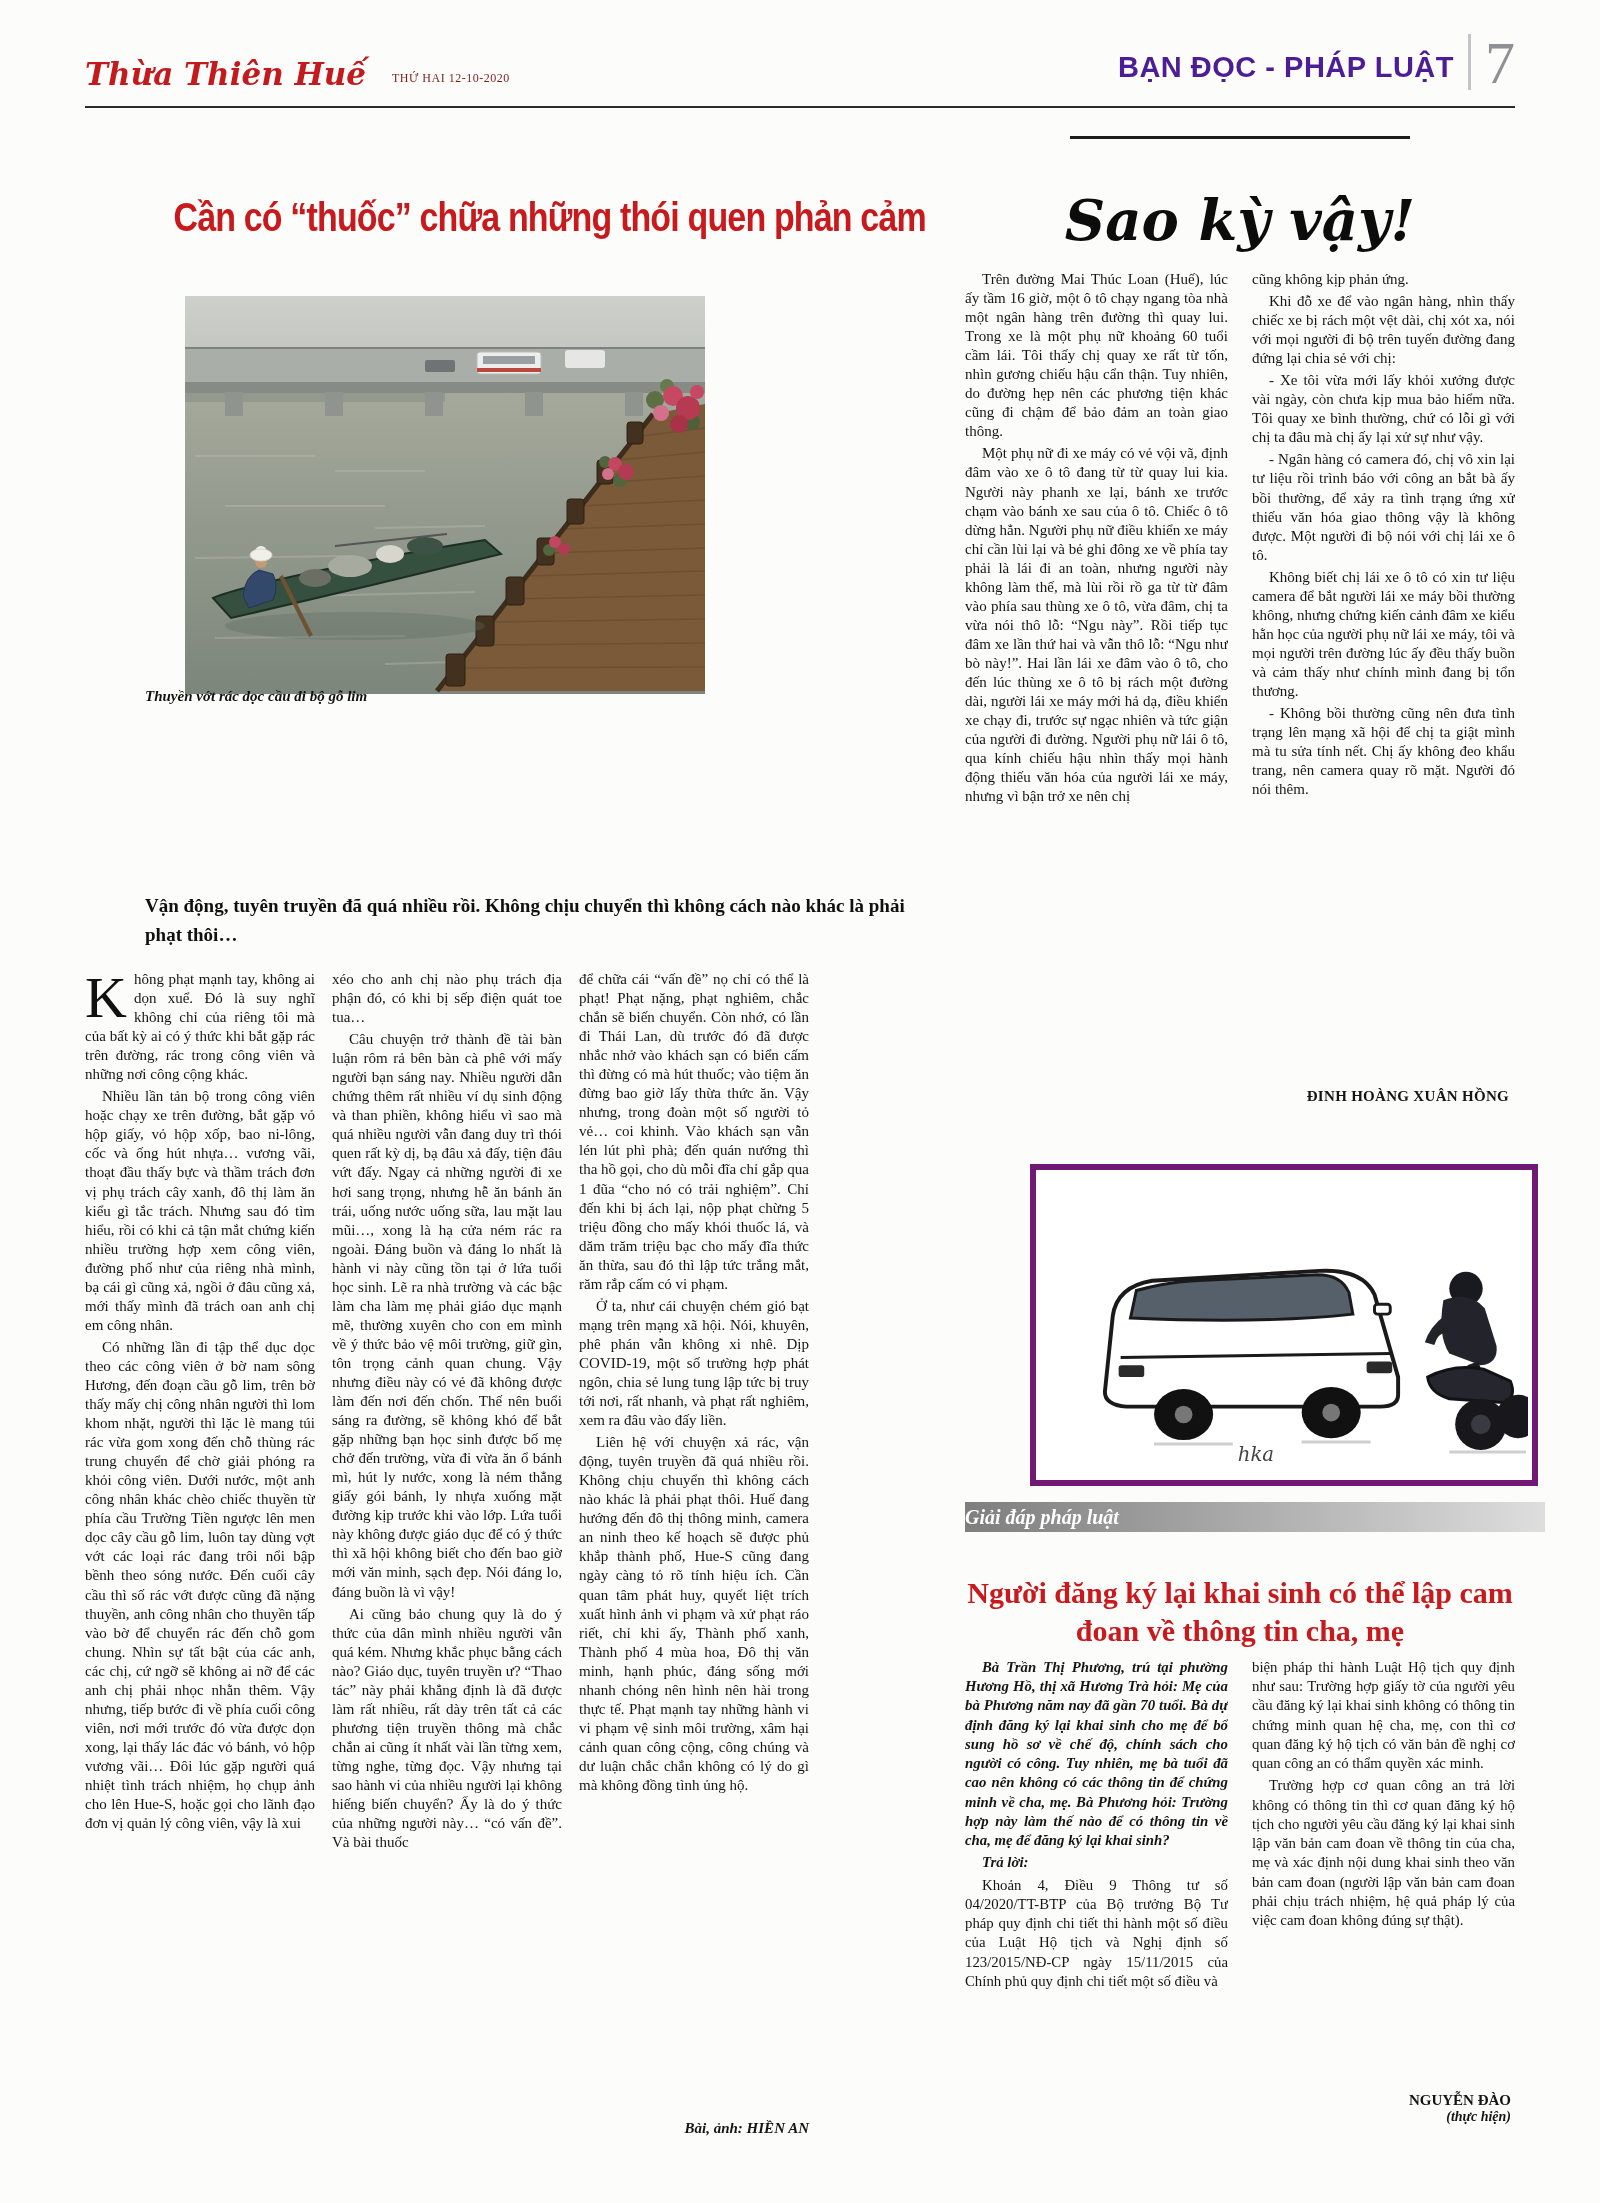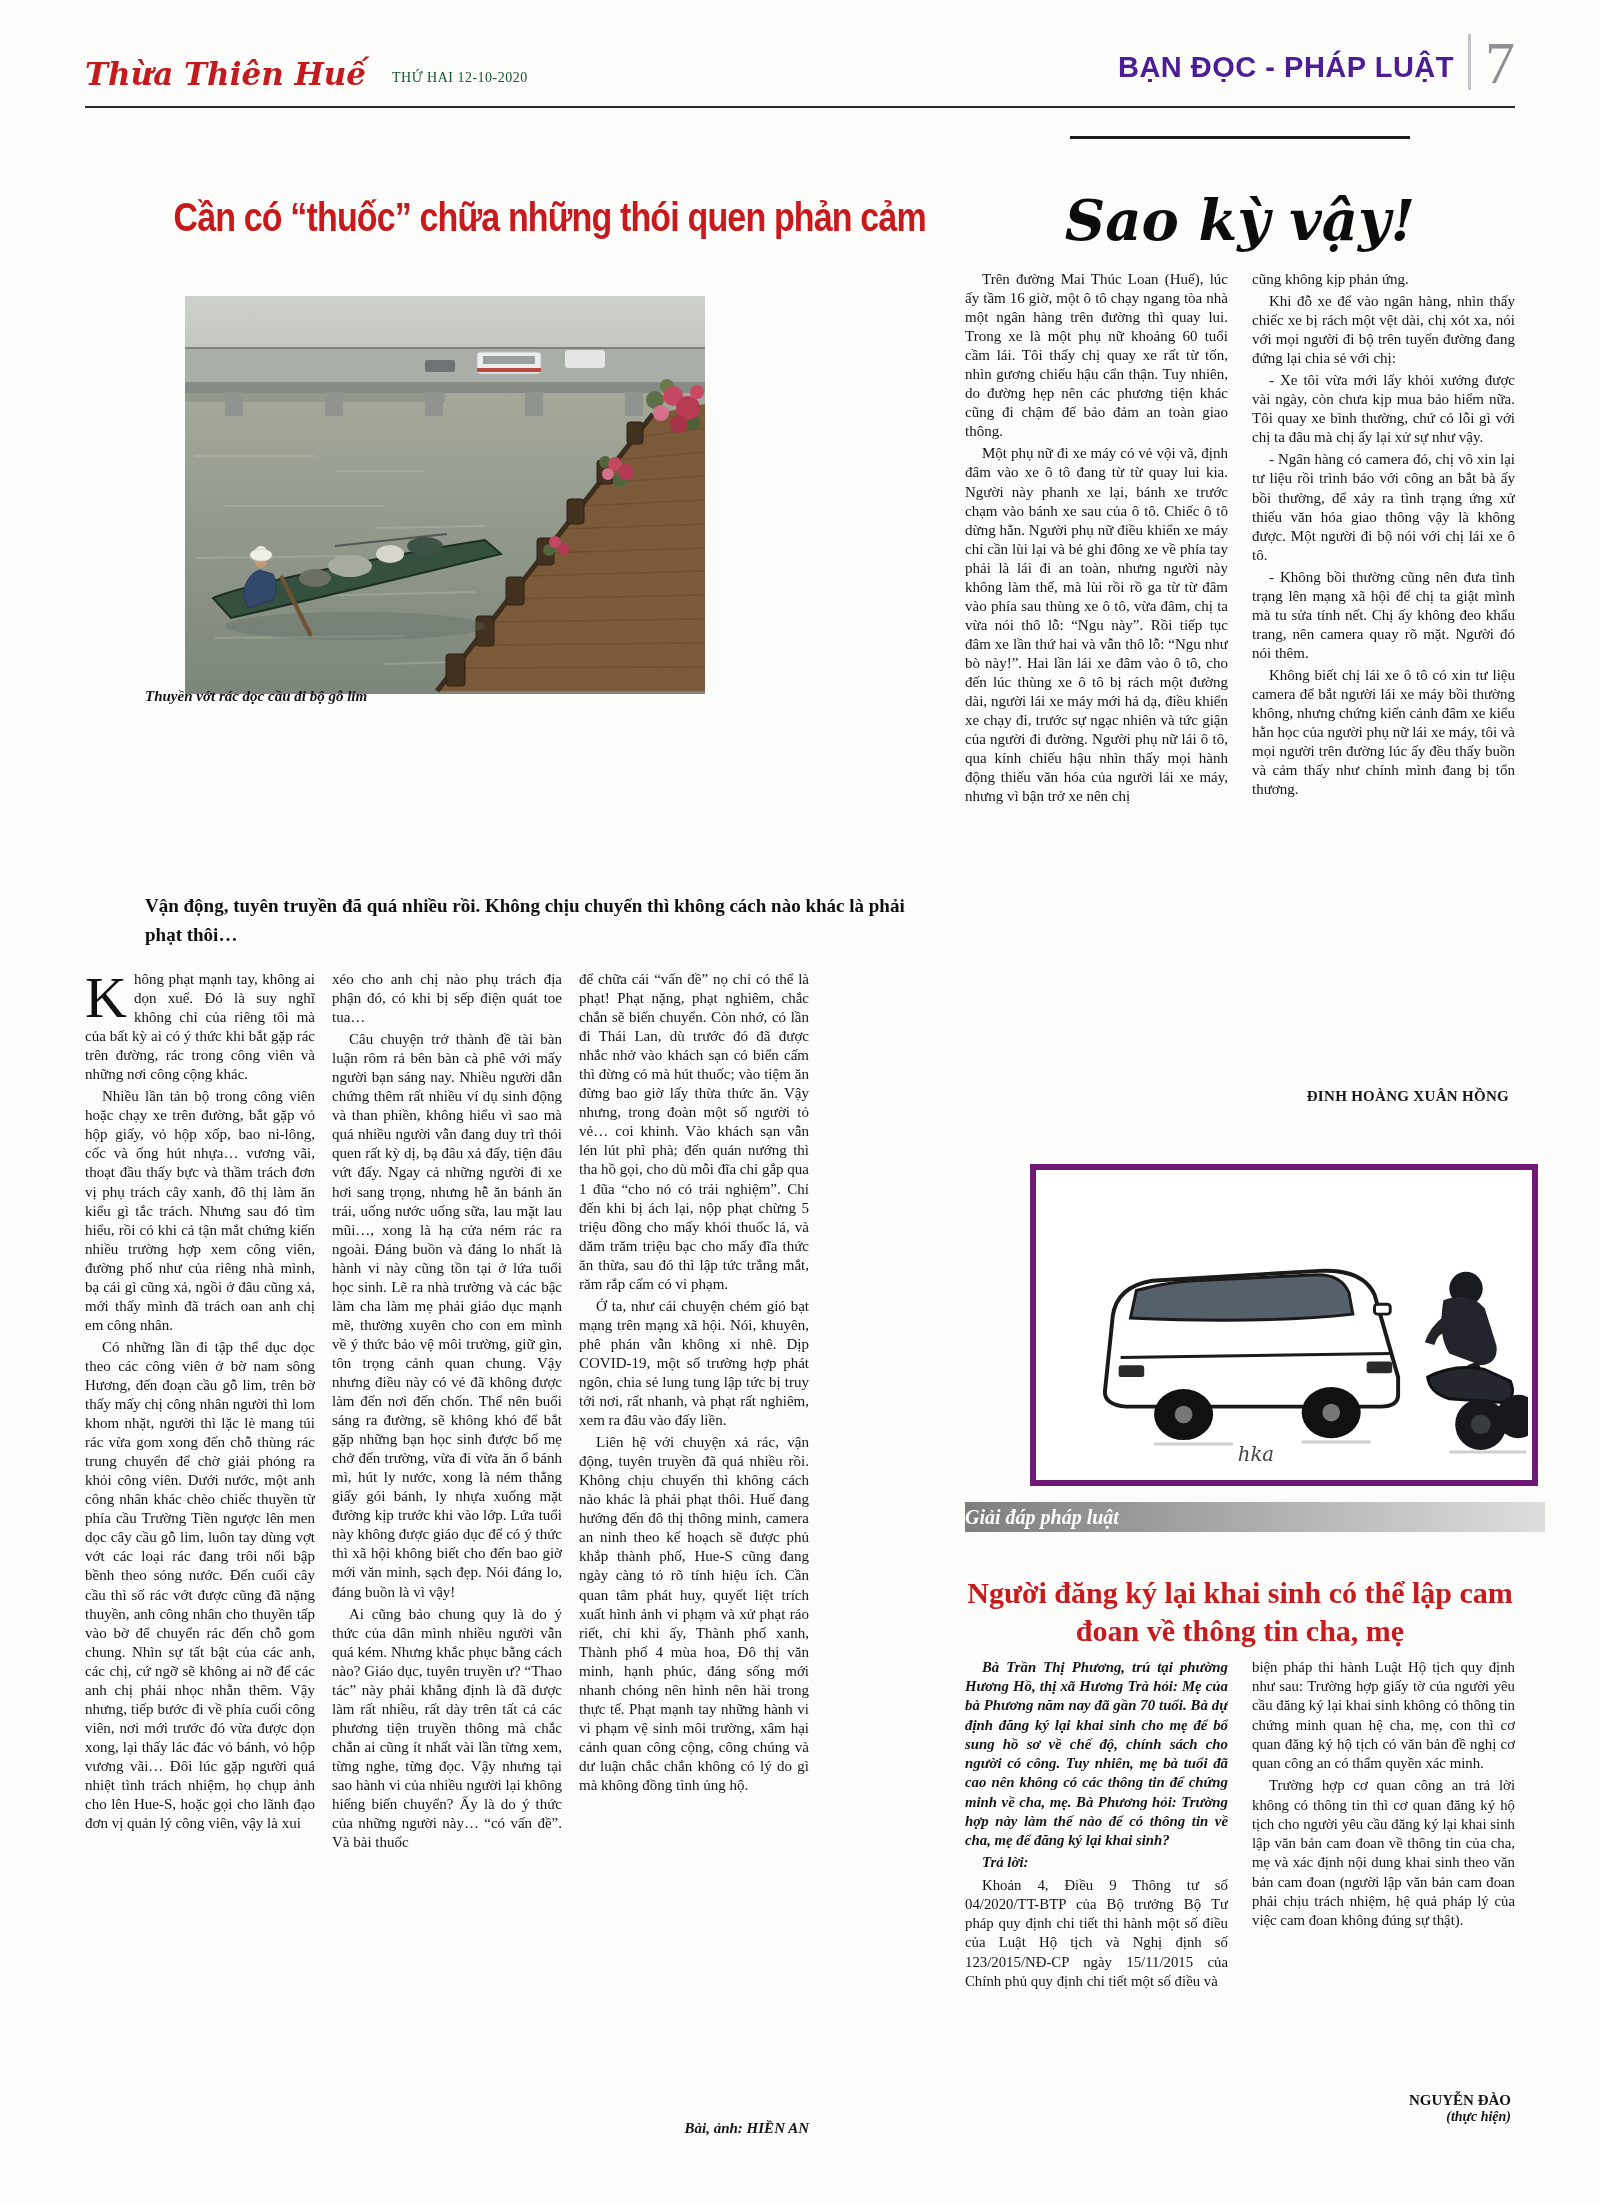--- a/index.html
+++ b/index.html
@@ -5,21 +5,21 @@
   html,body{margin:0;padding:0;background:#e8e8e8;}
   .page{position:relative;width:1600px;height:2203px;background:#fcfcfa;margin:0 auto;
         font-family:"Liberation Serif","DejaVu Serif",serif;color:#151515;overflow:hidden;}
 
   
   .header-row{position:absolute;top:34px;left:85px;right:85px;display:flex;
               justify-content:space-between;align-items:flex-end;}
   .header-left{display:flex;align-items:flex-end;gap:26px;}
   .masthead{font-family:"DejaVu Serif",serif;font-style:italic;font-weight:bold;
             font-size:31px;color:#c41a1d;line-height:1;}
-  .date-label{font-size:14px;letter-spacing:.5px;color:#14532d;padding-bottom:4px;}
+  .date-label{font-size:12px;letter-spacing:.5px;color:#7f1d1d;padding-bottom:4px;}
   .header-right{display:flex;align-items:flex-end;gap:14px;}
   .section-title{font-family:"Liberation Sans","DejaVu Sans",sans-serif;font-weight:bold;
                  font-size:29px;color:#4c1d95;letter-spacing:.5px;padding-bottom:6px;}
   .pagenum-bar{width:3px;height:56px;background:#c3c5c8;}
   .page-number{font-size:60px;color:#8e9094;line-height:.9;}
   .head-rule{position:absolute;top:106px;left:85px;right:85px;border-top:2px solid #2b2b2b;}
 
   
   .main-article{position:absolute;left:85px;top:130px;width:830px;height:2030px;}
   .headline{position:absolute;top:38px;left:30px;width:780px;text-align:center;white-space:nowrap;
@@ -224,22 +224,22 @@
     <div class="sao-cols bodytext">
       <div class="sao-col">
         <p>Trên đường Mai Thúc Loan (Huế), lúc ấy tầm 16 giờ, một ô tô chạy ngang tòa nhà một ngân hàng trên đường thì quay lui. Trong xe là một phụ nữ khoảng 60 tuổi cầm lái. Tôi thấy chị quay xe rất từ tốn, nhìn gương chiếu hậu cẩn thận. Tuy nhiên, do đường hẹp nên các phương tiện khác cũng đi chậm để bảo đảm an toàn giao thông.</p>
         <p>Một phụ nữ đi xe máy có vẻ vội vã, định đâm vào xe ô tô đang từ từ quay lui kia. Người này phanh xe lại, bánh xe trước chạm vào bánh xe sau của ô tô. Chiếc ô tô dừng hẳn. Người phụ nữ điều khiển xe máy chỉ cần lùi lại và bẻ ghi đông xe về phía tay phải là lái đi an toàn, nhưng người này không làm thế, mà lùi rồi rồ ga từ từ đâm vào phía sau thùng xe ô tô, vừa đâm, chị ta vừa nói thô lỗ: “Ngu này”. Rồi tiếp tục đâm xe lần thứ hai và vẫn thô lỗ: “Ngu như bò này!”. Hai lần lái xe đâm vào ô tô, cho đến lúc thùng xe ô tô bị rách một đường dài, người lái xe máy mới hả dạ, điều khiển xe chạy đi, trước sự ngạc nhiên và tức giận của người đi đường. Người phụ nữ lái ô tô, qua kính chiếu hậu nhìn thấy mọi hành động thiếu văn hóa của người lái xe máy, nhưng vì bận trở xe nên chị</p>
       </div>
       <div class="sao-col">
         <p class="noindent">cũng không kịp phản ứng.</p>
         <p>Khi đỗ xe để vào ngân hàng, nhìn thấy chiếc xe bị rách một vệt dài, chị xót xa, nói với mọi người đi bộ trên tuyến đường đang đứng lại chia sẻ với chị:</p>
         <p>- Xe tôi vừa mới lấy khỏi xưởng được vài ngày, còn chưa kịp mua bảo hiểm nữa. Tôi quay xe bình thường, chứ có lỗi gì với chị ta đâu mà chị ấy lại xử sự như vậy.</p>
         <p>- Ngân hàng có camera đó, chị vô xin lại tư liệu rồi trình báo với công an bắt bà ấy bồi thường, để xảy ra tình trạng ứng xử thiếu văn hóa giao thông vậy là không được. Một người đi bộ nói với chị lái xe ô tô.</p>
+        <p>Không biết chị lái xe ô tô có xin tư liệu camera để bắt người lái xe máy bồi thường không, nhưng chứng kiến cảnh đâm xe kiểu hằn học của người phụ nữ lái xe máy, tôi và mọi người trên đường lúc ấy đều thấy buồn và cảm thấy như chính mình đang bị tổn thương.</p>
         <p>- Không bồi thường cũng nên đưa tình trạng lên mạng xã hội để chị ta giật mình mà tu sửa tính nết. Chị ấy không đeo khẩu trang, nên camera quay rõ mặt. Người đó nói thêm.</p>
-        <p>Không biết chị lái xe ô tô có xin tư liệu camera để bắt người lái xe máy bồi thường không, nhưng chứng kiến cảnh đâm xe kiểu hằn học của người phụ nữ lái xe máy, tôi và mọi người trên đường lúc ấy đều thấy buồn và cảm thấy như chính mình đang bị tổn thương.</p>
       </div>
     </div>
 
     <div class="sao-author">ĐINH HOÀNG XUÂN HỒNG</div>
 
     <figure class="illus">
       <svg width="492" height="306" viewBox="0 0 500 310">
         <rect x="0" y="0" width="500" height="310" fill="#ffffff"></rect>
         <g stroke="#cfcfcf" stroke-width="3">
           <line x1="120" y1="278" x2="200" y2="278"></line>

